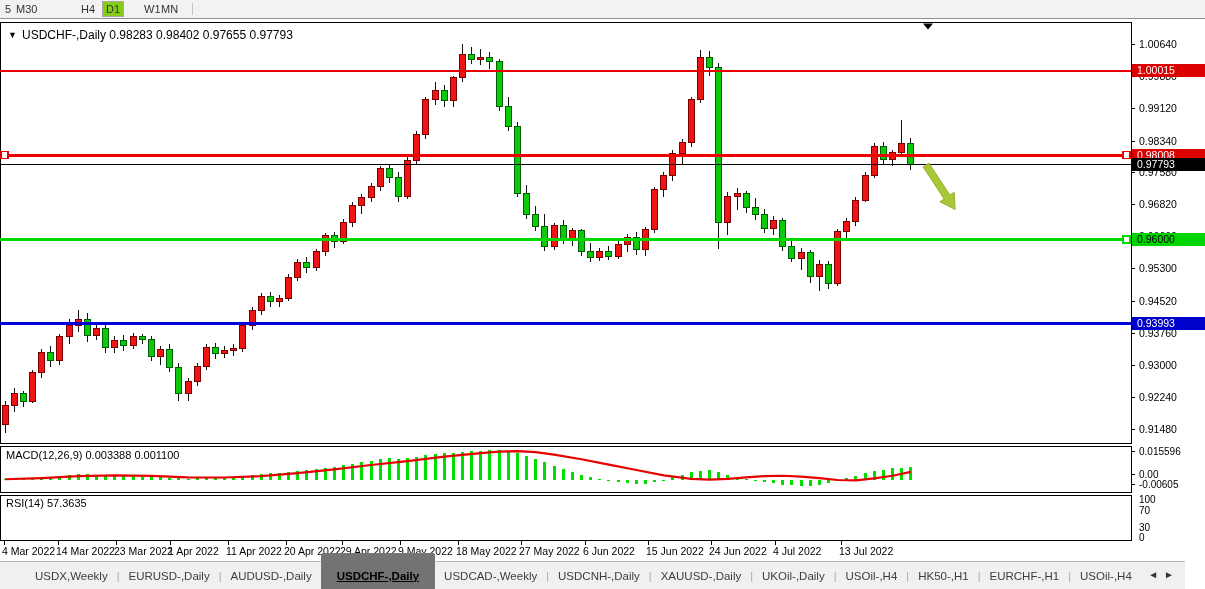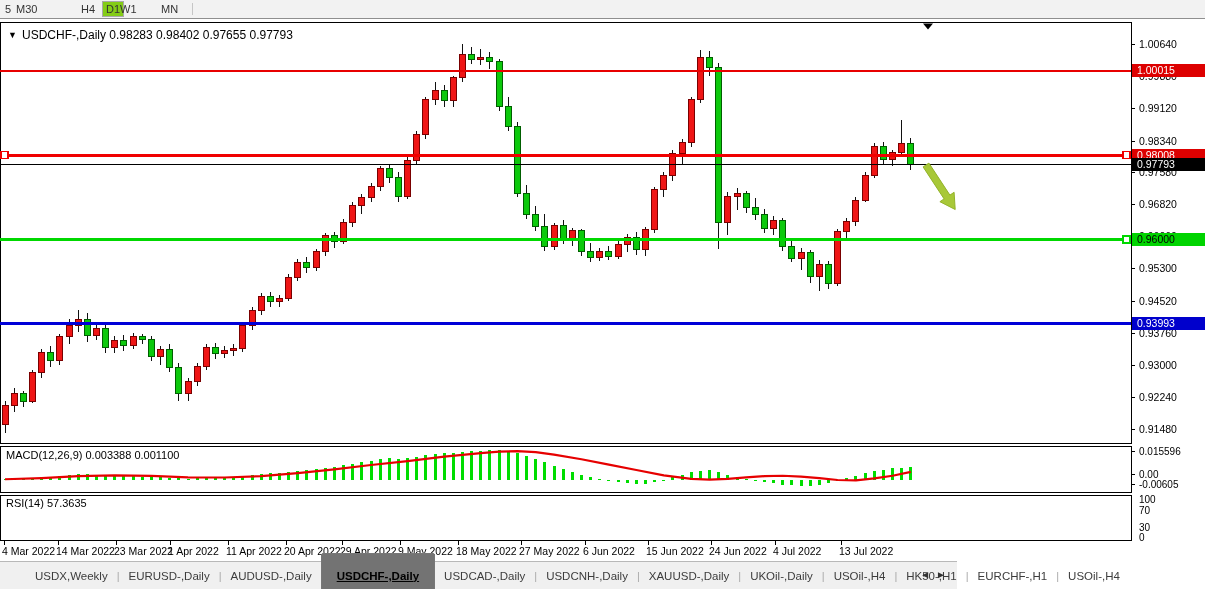--- a/index.html
+++ b/index.html
@@ -7,41 +7,41 @@
   .screen{position:relative;width:1205px;height:589px;background:#fff;}
   
   .toolbar{position:absolute;left:0;top:0;width:1205px;height:19px;background:#f2f2f2;
     border-bottom:1px solid #8f8f8f;box-sizing:border-box;}
   .tf{position:absolute;top:2px;font-size:11px;color:#333;padding:1px 3px;cursor:default;}
   .tf.active{background:#84cc16;border:1px solid #a8a8a8;top:1px;}
   .tf-sep{position:absolute;top:3px;width:1px;height:12px;background:#c6c6c6;}
   
   #chart-svg{position:absolute;left:0;top:19px;}
   
-  .tabbar{position:absolute;left:0;top:561px;width:957px;height:28px;background:#f0f0f0;
+  .tabbar{position:absolute;left:0;top:561px;width:1185px;height:28px;background:#f0f0f0;
     border-top:1px solid #b8b8b8;box-sizing:border-box;display:flex;align-items:center;
     padding-left:26px;white-space:nowrap;}
   .tab{font-size:11.5px;color:#3c3c3c;padding:4px 9px;cursor:default;}
   .tab.active{background:#737373;border:1px solid #777;border-radius:2px 2px 0 0;
     font-weight:bold;color:#000;padding:16px 15px;text-decoration:underline;}
   .tabsep{color:#a9a9a9;font-size:11px;}
   .tab-arrows{position:absolute;right:5px;top:7px;font-size:10px;color:#333;letter-spacing:6px;}
   svg text{font-family:"Liberation Sans",sans-serif;}
 </style>
 </head>
 <body>
 
 <div class="screen">
   <div class="toolbar">
       <span class="tf" style="left: 2px;">5</span>
       <span class="tf" style="left: 13px; text-align: right;">M30</span>
       <span class="tf" style="left: 37px; margin-top: 48px;">H1</span>
       <span class="tf" style="left: 78px; text-align: right;">H4</span>
       <span class="tf active" style="left: 102px;">D1</span>
-      <span class="tf" style="left: 117px;">W1</span>
+      <span class="tf" style="left: 141px;">W1</span>
       <span class="tf" style="left: 158px;">MN</span>
       <span class="tf-sep" style="left: 192px;"></span>
     </div>
   <svg id="chart-svg" width="1205" height="542" viewBox="0 19 1205 542">
       <rect x="0.5" y="22.5" width="1131" height="421" fill="#fff" stroke="#000" stroke-width="1" shape-rendering="crispEdges"></rect>
       <rect x="0.5" y="446.5" width="1131" height="46" fill="#fff" stroke="#000" stroke-width="1" shape-rendering="crispEdges"></rect>
       <rect x="0.5" y="495.5" width="1131" height="45" fill="#fff" stroke="#000" stroke-width="1" shape-rendering="crispEdges"></rect>
       <line x1="1131" y1="44.45599999999996" x2="1135" y2="44.45599999999996" stroke="#000" shape-rendering="crispEdges"></line>
       <text x="1139" y="47.95599999999996" font-size="10.5" fill="#000">1.00640</text>
       <line x1="1131" y1="76.3759999999997" x2="1135" y2="76.3759999999997" stroke="#000" shape-rendering="crispEdges"></line>
@@ -441,21 +441,21 @@
       <line x1="1131" y1="NaN" x2="1135" y2="NaN" stroke="#000" shape-rendering="crispEdges"></line>
       <text x="1139" y="541" font-size="10" fill="#000">0</text>
     </svg>
   <div class="tabbar">
       <span class="tab">USDX,Weekly</span>
       <span class="tabsep">|</span>
       <span class="tab">EURUSD-,Daily</span>
       <span class="tabsep">|</span>
       <span class="tab">AUDUSD-,Daily</span>
       <span class="tab active">USDCHF-,Daily</span>
-      <span class="tab">USDCAD-,Daily</span>
+      <span class="tab">USDCAD-,Weekly</span>
       <span class="tabsep">|</span>
       <span class="tab">USDCNH-,Daily</span>
       <span class="tabsep">|</span>
       <span class="tab">XAUUSD-,Daily</span>
       <span class="tabsep">|</span>
       <span class="tab">UKOil-,Daily</span>
       <span class="tabsep">|</span>
       <span class="tab">USOil-,H4</span>
       <span class="tabsep">|</span>
       <span class="tab">HK50-,H1</span>

